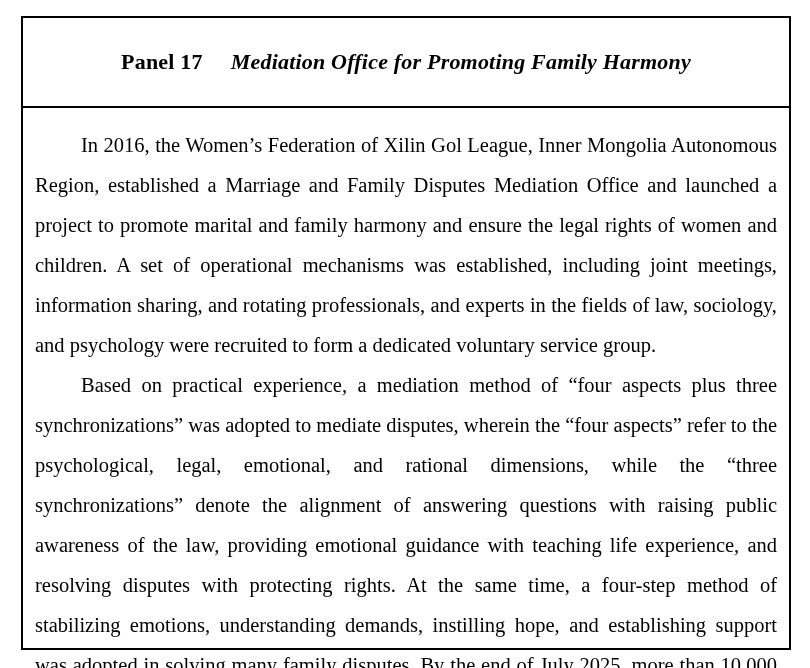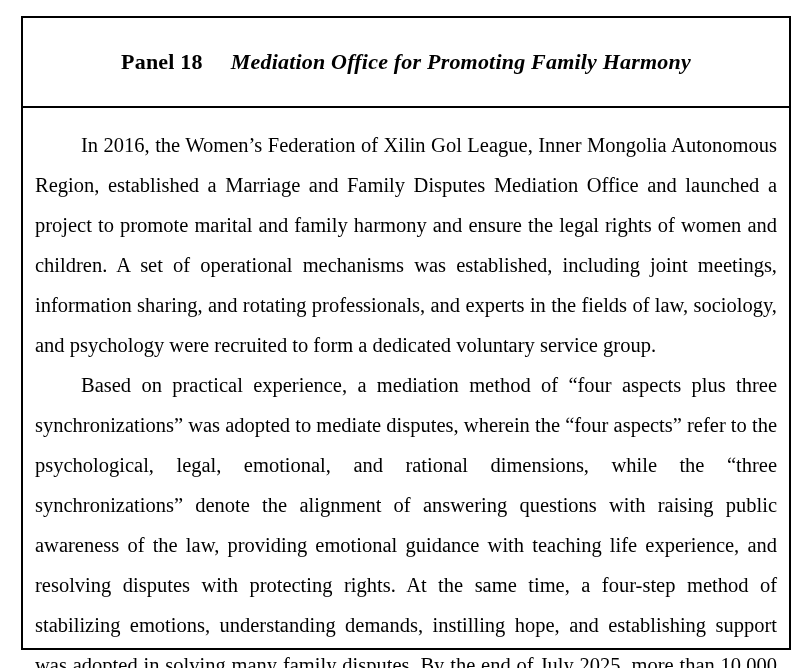--- a/index.html
+++ b/index.html
@@ -56,20 +56,20 @@
     margin: 0;
     text-indent: 46px;
   }
 </style>
 </head>
 <body>
 
 <div class="page">
   <div class="panel">
     <div class="panel-header">
-      <h1 class="panel-title"><span class="panel-label">Panel 18</span><span class="panel-title-text">Mediation Office for Promoting Family Harmony</span></h1>
+      <h1 class="panel-title"><span class="panel-label">Panel 17</span><span class="panel-title-text">Mediation Office for Promoting Family Harmony</span></h1>
     </div>
     <div class="panel-body">
       <p class="body-paragraph">In 2016, the Women’s Federation of Xilin Gol League, Inner Mongolia Autonomous Region, established a Marriage and Family Disputes Mediation Office and launched a project to promote marital and family harmony and ensure the legal rights of women and children. A set of operational mechanisms was established, including joint meetings, information sharing, and rotating professionals, and experts in the fields of law, sociology, and psychology were recruited to form a dedicated voluntary service group.</p>
       <p class="body-paragraph">Based on practical experience, a mediation method of “four aspects plus three synchronizations” was adopted to mediate disputes, wherein the “four aspects” refer to the psychological, legal, emotional, and rational dimensions, while the “three synchronizations” denote the alignment of answering questions with raising public awareness of the law, providing emotional guidance with teaching life experience, and resolving disputes with protecting rights. At the same time, a four-step method of stabilizing emotions, understanding demands, instilling hope, and establishing support was adopted in solving many family disputes. By the end of July 2025, more than 10,000 cases had been solved through this project, with a success rate of 95 percent, benefiting more than 30,000 individuals.</p>
     </div>
   </div>
 </div>
 
 </body></html>

